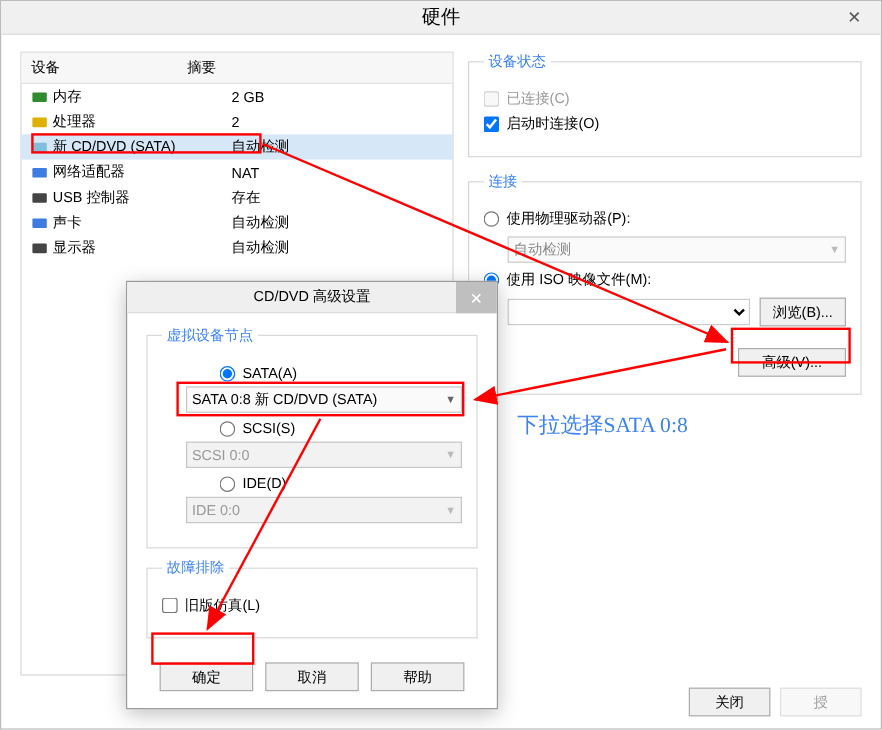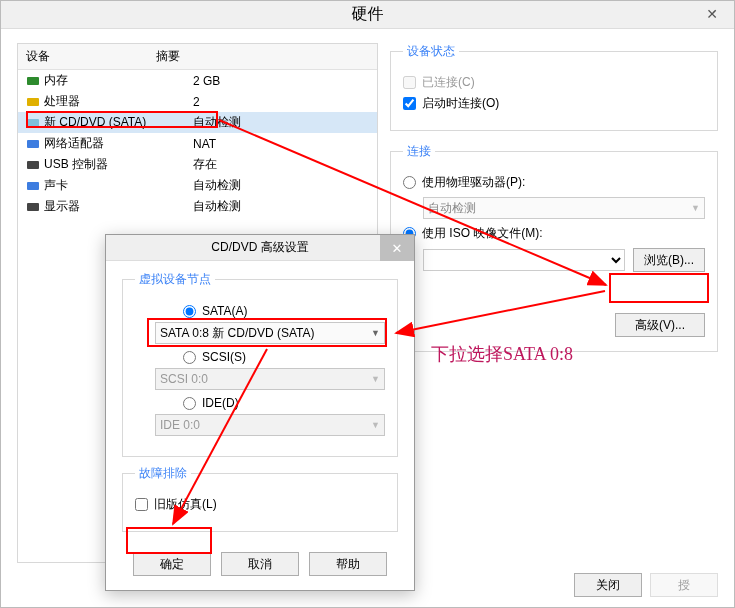--- a/index.html
+++ b/index.html
@@ -110,21 +110,21 @@
     .combo { flex: 1; }
     .btn {
       height: 24px;
       min-width: 70px;
       background: #f0f0f0;
       border: 1px solid #adadad;
       font-size: 12px;
       padding: 0 10px;
       cursor: pointer;
     }
-    .advanced-row { display: flex; justify-content: flex-end; margin-top: 41px; align-items: flex-end;}
+    .advanced-row { display: flex; justify-content: flex-end; margin-top: 18px; align-items: flex-end;}
     .footer {
       position: absolute;
       right: 16px;
       bottom: 10px;
       display: flex;
       gap: 8px;
     }
     .footer .btn { min-width: 68px; }
 
     
@@ -169,21 +169,21 @@
 
     
     .annot {
       position: absolute;
       border: 2px solid #ff0000;
       pointer-events: none;
       z-index: 20;
     }
     .annot-text {
       position: absolute;
-      color: #be185d;
+      color: #3b82f6;
       font-size: 18px;
       font-family: SimSun, "Microsoft YaHei";
       z-index: 20;
     }
     svg.annot-svg {
       position: absolute;
       left: 0; top: 0;
       width: 735px; height: 608px;
       pointer-events: none;
       z-index: 15;

